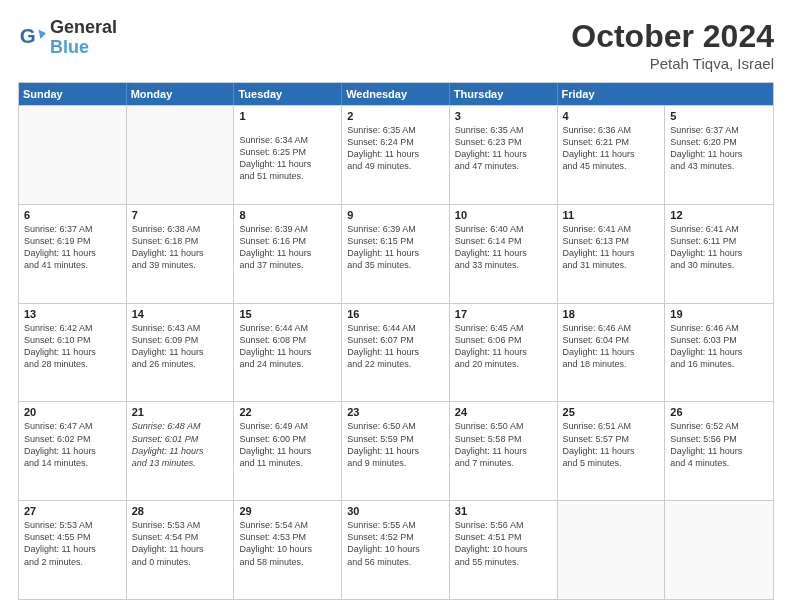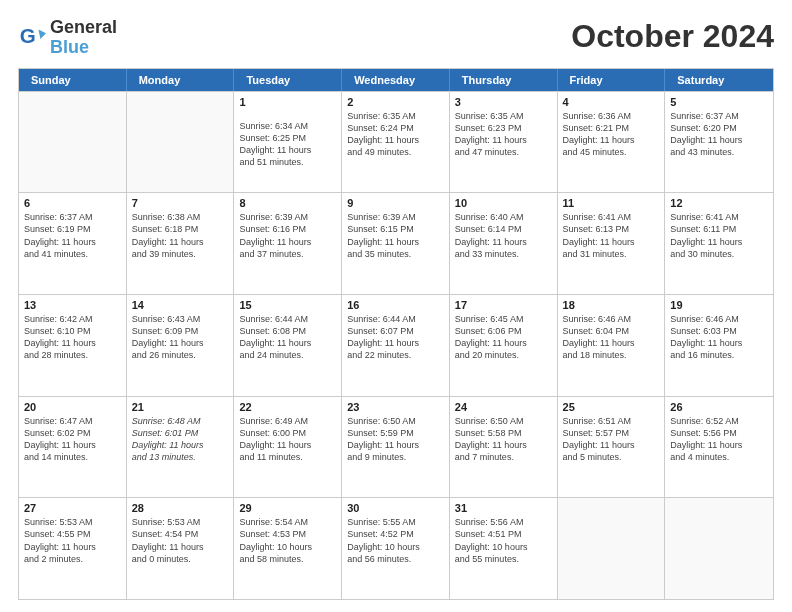--- a/index.html
+++ b/index.html
@@ -61,21 +61,21 @@
     }
     .cal-header {
       display: grid;
       grid-template-columns: repeat(7, 1fr);
       background: #2a6db5;
     }
     .cal-header-cell {
       color: #fff;
       font-size: 11px;
       font-weight: bold;
-      padding: 5px 12px;
+      padding: 5px 4px;
       text-align: left;
       border-right: 1px solid #4a8dd0;
     }
     .cal-header-cell:last-child { border-right: none; }
     .cal-body {
       display: flex;
       flex-direction: column;
       flex: 1;
     }
     .cal-row {
@@ -117,31 +117,31 @@
         <text x="2" y="20" font-size="22" font-weight="bold" fill="#2a6db5">G</text>
         <polygon points="22,6 30,10 24,16" fill="#4a9fd4"></polygon>
       </svg>
       <div class="logo-text">
         <span>General</span>
         <span style="color:#4a9fd4">Blue</span>
       </div>
     </div>
     <div class="title-block">
       <div class="month-year">October 2024</div>
+      <div class="location">Petah Tiqva, Israel</div>
     </div>
   </div>
   <div class="calendar">
     <div class="cal-header" id="cal-header">
         <div class="cal-header-cell">Sunday</div>
         <div class="cal-header-cell">Monday</div>
         <div class="cal-header-cell">Tuesday</div>
         <div class="cal-header-cell">Wednesday</div>
         <div class="cal-header-cell">Thursday</div>
         <div class="cal-header-cell">Friday</div>
-        <div class="cal-header-cell">Saturday</div>
       </div>
     <div class="cal-body" id="cal-body">
         <div class="cal-row">
           <div class="cal-cell empty"></div>
           <div class="cal-cell empty"></div>
           <div class="cal-cell">
             <div class="day-num">1</div>
             <div class="day-info" style="white-space: pre-line; margin-top: 12px;">Sunrise: 6:34 AM
 Sunset: 6:25 PM
 Daylight: 11 hours

